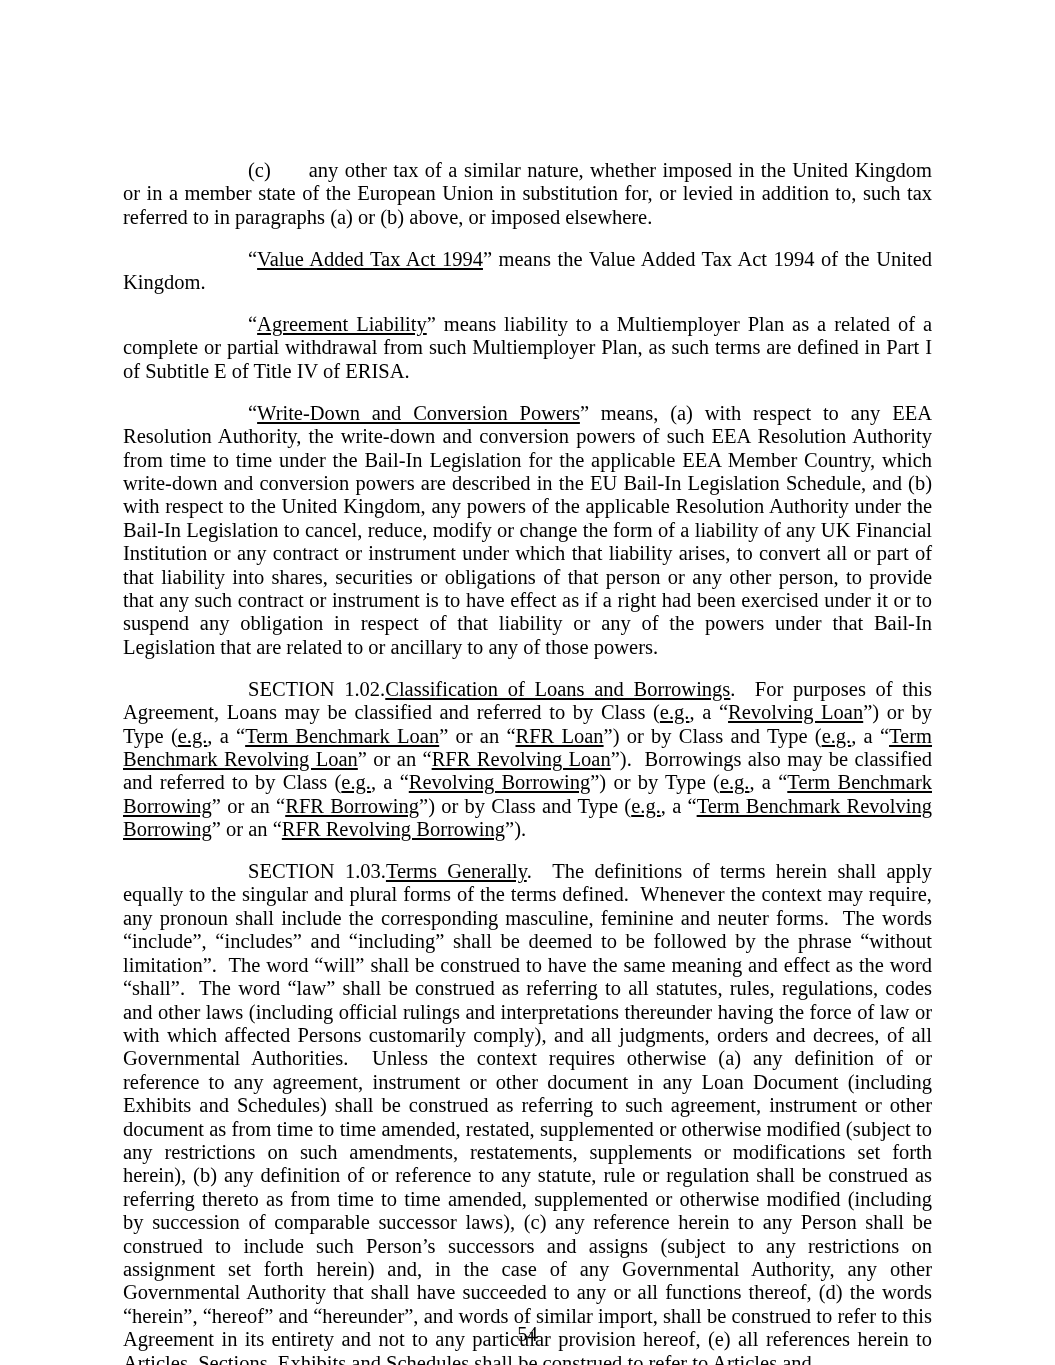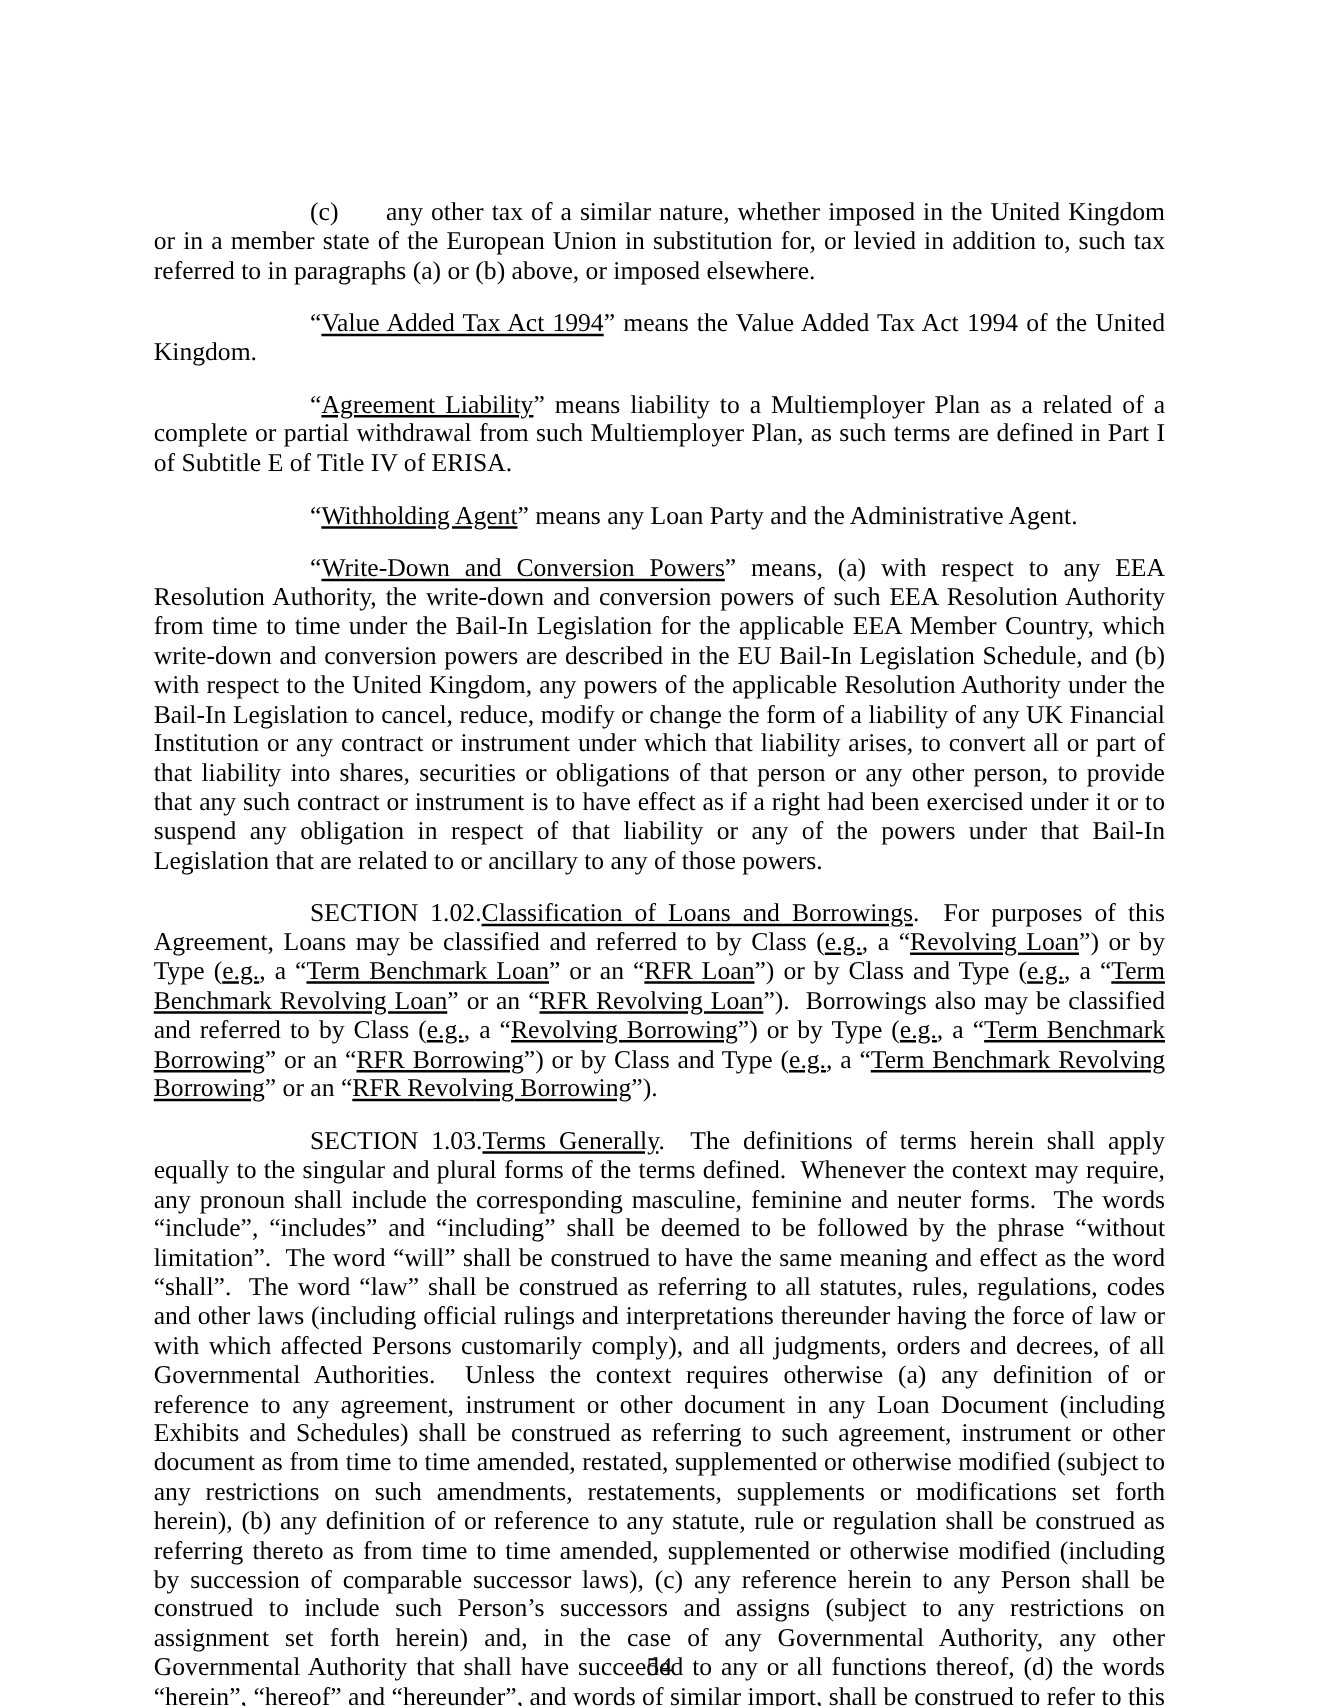--- a/index.html
+++ b/index.html
@@ -50,19 +50,18 @@
   }
 </style>
 </head>
 <body>
 
 <div class="page">
   <div class="content">
       <p class="para"><span>(c)</span><span class="tab"></span><span>any other tax of a similar nature, whether imposed in the United Kingdom or in a member state of the European Union in substitution for, or levied in addition to, such tax referred to in paragraphs (a) or (b) above, or imposed elsewhere.</span></p>
       <p class="para"><span>“</span><span class="u">Value Added Tax Act 1994</span><span>” means the Value Added Tax Act 1994 of the United Kingdom.</span></p>
       <p class="para"><span>“</span><span class="u">Agreement Liability</span><span>” means liability to a Multiemployer Plan as a related of a complete or partial withdrawal from such Multiemployer Plan, as such terms are defined in Part I of Subtitle E of Title IV of ERISA.</span></p>
-      <p class="para"><span>“</span><span class="u">Withholding Agent</span><span>” means any Loan Party and the Administrative Agent.</span></p>
       <p class="para"><span>“</span><span class="u">Write-Down and Conversion Powers</span><span>” means, (a) with respect to any EEA Resolution Authority, the write-down and conversion powers of such EEA Resolution Authority from time to time under the Bail-In Legislation for the applicable EEA Member Country, which write-down and conversion powers are described in the EU Bail-In Legislation Schedule, and (b) with respect to the United Kingdom, any powers of the applicable Resolution Authority under the Bail-In Legislation to cancel, reduce, modify or change the form of a liability of any UK Financial Institution or any contract or instrument under which that liability arises, to convert all or part of that liability into shares, securities or obligations of that person or any other person, to provide that any such contract or instrument is to have effect as if a right had been exercised under it or to suspend any obligation in respect of that liability or any of the powers under that Bail-In Legislation that are related to or ancillary to any of those powers.</span></p>
       <p class="para"><span>SECTION 1.02.</span><span class="u">Classification of Loans and Borrowings</span><span>.&nbsp; For purposes of this Agreement, Loans may be classified and referred to by Class (</span><span class="u">e.g.</span><span>, a “</span><span class="u">Revolving Loan</span><span>”) or by Type (</span><span class="u">e.g.</span><span>, a “</span><span class="u">Term Benchmark Loan</span><span>” or an “</span><span class="u">RFR Loan</span><span>”) or by Class and Type (</span><span class="u">e.g.</span><span>, a “</span><span class="u">Term Benchmark Revolving Loan</span><span>” or an “</span><span class="u">RFR Revolving Loan</span><span>”).&nbsp; Borrowings also may be classified and referred to by Class (</span><span class="u">e.g.</span><span>, a “</span><span class="u">Revolving Borrowing</span><span>”) or by Type (</span><span class="u">e.g.</span><span>, a “</span><span class="u">Term Benchmark Borrowing</span><span>” or an “</span><span class="u">RFR Borrowing</span><span>”) or by Class and Type (</span><span class="u">e.g.</span><span>, a “</span><span class="u">Term Benchmark Revolving Borrowing</span><span>” or an “</span><span class="u">RFR Revolving Borrowing</span><span>”).</span></p>
       <p class="para"><span>SECTION 1.03.</span><span class="u">Terms Generally</span><span>.&nbsp; The definitions of terms herein shall apply equally to the singular and plural forms of the terms defined.&nbsp; Whenever the context may require, any pronoun shall include the corresponding masculine, feminine and neuter forms.&nbsp; The words “include”, “includes” and “including” shall be deemed to be followed by the phrase “without limitation”.&nbsp; The word “will” shall be construed to have the same meaning and effect as the word “shall”.&nbsp; The word “law” shall be construed as referring to all statutes, rules, regulations, codes and other laws (including official rulings and interpretations thereunder having the force of law or with which affected Persons customarily comply), and all judgments, orders and decrees, of all Governmental Authorities.&nbsp; Unless the context requires otherwise (a) any definition of or reference to any agreement, instrument or other document in any Loan Document (including Exhibits and Schedules) shall be construed as referring to such agreement, instrument or other document as from time to time amended, restated, supplemented or otherwise modified (subject to any restrictions on such amendments, restatements, supplements or modifications set forth herein), (b) any definition of or reference to any statute, rule or regulation shall be construed as referring thereto as from time to time amended, supplemented or otherwise modified (including by succession of comparable successor laws), (c) any reference herein to any Person shall be construed to include such Person’s successors and assigns (subject to any restrictions on assignment set forth herein) and, in the case of any Governmental Authority, any other Governmental Authority that shall have succeeded to any or all functions thereof, (d) the words “herein”, “hereof” and “hereunder”, and words of similar import, shall be construed to refer to this Agreement in its entirety and not to any particular provision hereof, (e) all references herein to Articles, Sections, Exhibits and Schedules shall be construed to refer to Articles and</span></p>
     </div>
   <div class="footer">54</div>
 </div>
 
 </body></html>

